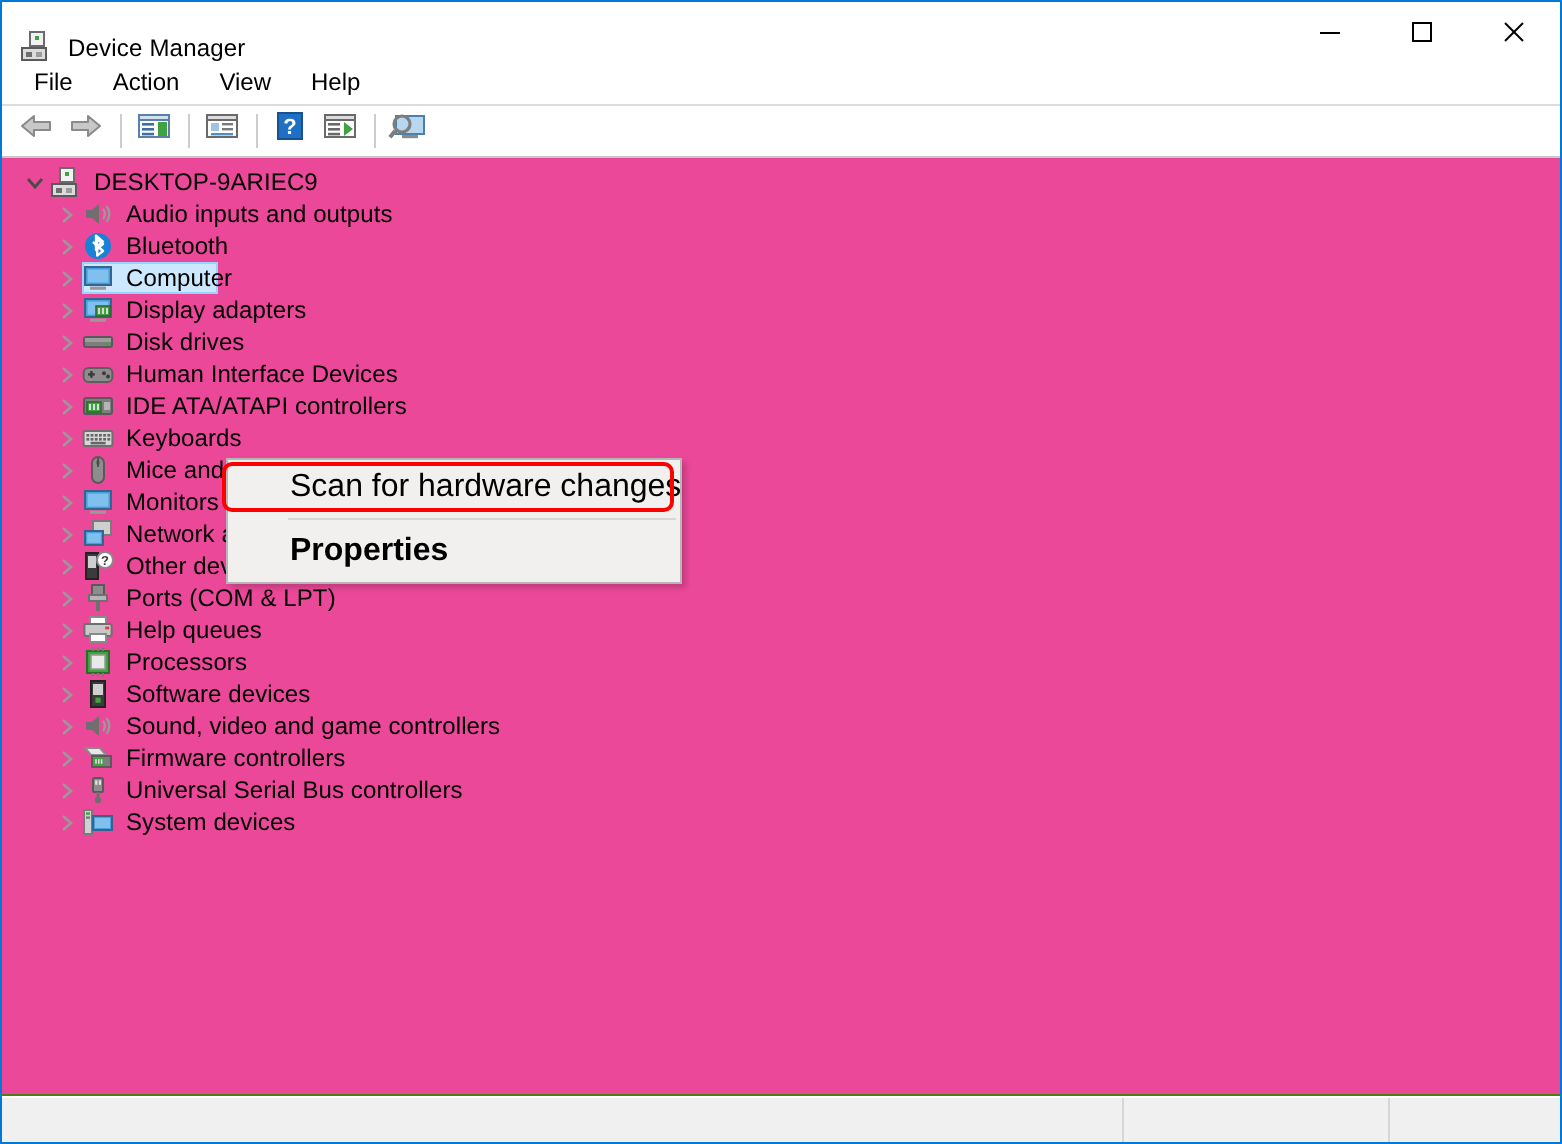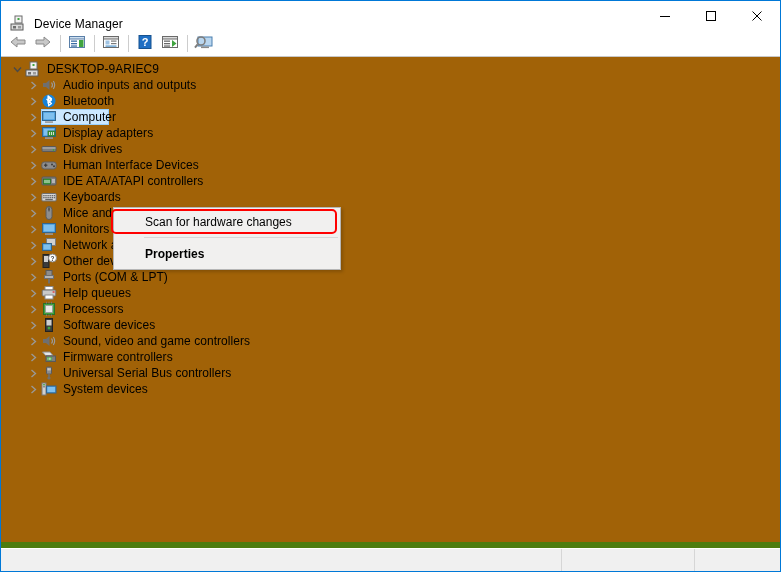--- a/index.html
+++ b/index.html
@@ -108,23 +108,23 @@
     width: 1px;
     height: 17px;
     background: #cdcdcd;
     margin: 0 4px;
   }
 
   
   .treepanel {
     flex: 1 1 auto;
     position: relative;
-    background: #a16207;
+    background: #ec4899;
     overflow: hidden;
-    border-bottom: 6px solid #4d7c0f;
+    border-bottom: 1px solid #4d7c0f;
   }
   .tree {
     position: absolute;
     left: 0; top: 4px;
     width: 100%;
   }
   .node {
     height: 16px;
     display: flex;
     align-items: center;
@@ -198,21 +198,21 @@
     box-shadow: 2px 2px 3px rgba(0,0,0,0.18);
     z-index: 50;
     padding: 2px 0;
     box-sizing: border-box;
   }
   .ctx-item {
     height: 24px;
     display: flex;
     align-items: center;
     padding-left: 31px;
-    font-size: 12px;
+    font-size: 16px;
     color: #000000;
     box-sizing: border-box;
     white-space: nowrap;
   }
   .ctx-item.bold { font-weight: bold; height: 26px; }
   .ctx-sep {
     height: 1px;
     background: #d7d7d7;
     margin: 3px 2px 3px 30px;
   }
@@ -259,20 +259,26 @@
       </div>
       <div class="cap-btn">
         <svg width="12" height="12" viewBox="0 0 12 12">
             <line x1="1.5" y1="1.5" x2="10.5" y2="10.5" stroke="#000" stroke-width="1"></line>
             <line x1="10.5" y1="1.5" x2="1.5" y2="10.5" stroke="#000" stroke-width="1"></line>
           </svg>
       </div>
     </div>
   </div>
 
+  <div class="menubar">
+    <div class="menu-item">File</div>
+    <div class="menu-item">Action</div>
+    <div class="menu-item">View</div>
+    <div class="menu-item">Help</div>
+  </div>
 
   <div class="toolbar">
     <div class="tb-btn">
       <span>
         <svg width="18" height="16" viewBox="0 0 18 16">
           <path d="M8 3 L8 6 L16 6 L16 10 L8 10 L8 13 L2 8 Z" fill="#c8c8c8" stroke="#8a8a8a" stroke-width="1" stroke-linejoin="round"></path>
         </svg>
       </span>
     </div>
     <div class="tb-btn">

